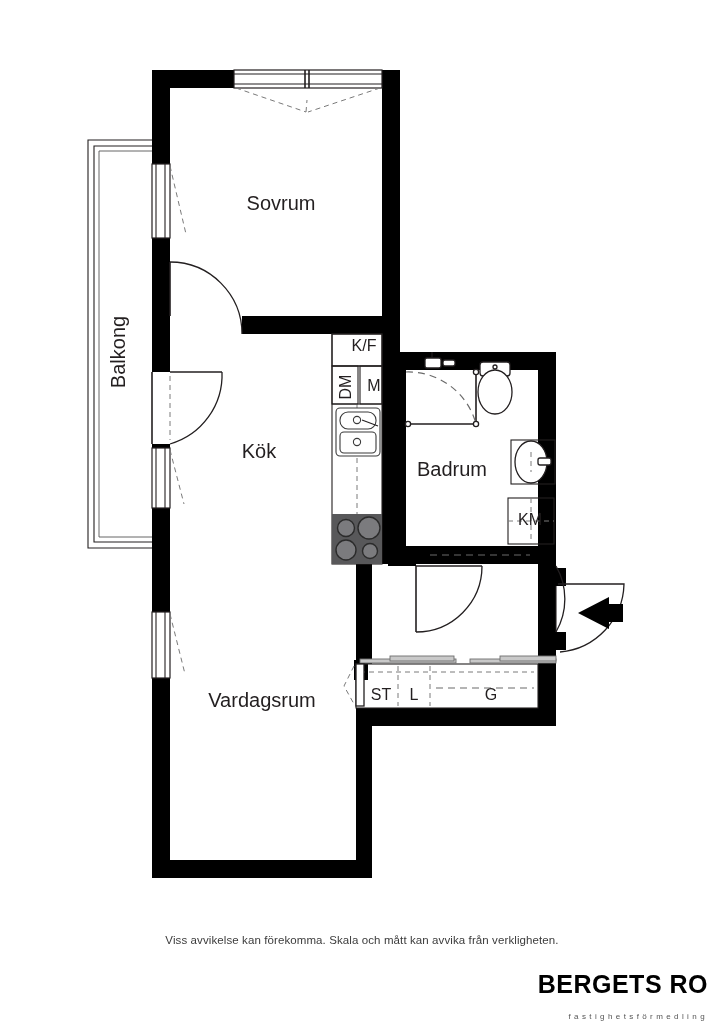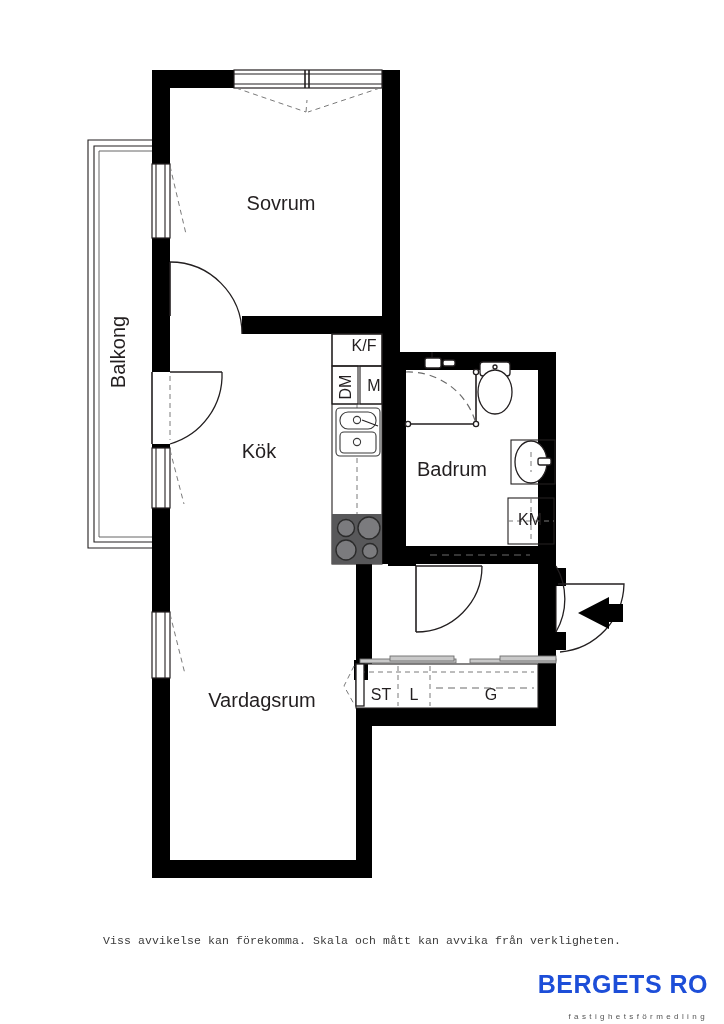--- a/index.html
+++ b/index.html
@@ -52,37 +52,37 @@
   .room-label.vert {
     font-size: 20px;
   }
 
   #disclaimer {
     position: absolute;
     left: 0;
     top: 934px;
     width: 724px;
     text-align: center;
-    font-family: Liberation Mono, monospace;
+    font-family: Liberation Sans, sans-serif;
     font-size: 11.5px;
     color: #3b3b3b;
     letter-spacing: 0.1px;
   }
   #brand {
     position: absolute;
     right: 16px;
     top: 972px;
     text-align: right;
   }
   #brand .brand-name {
     font-family: "Liberation Sans", sans-serif;
     font-size: 25px;
     font-weight: bold;
     letter-spacing: 0.5px;
-    color: #1d4ed8;
+    color: #000000;
     line-height: 1;
   }
   #brand .brand-sub {
     font-family: "Liberation Sans", sans-serif;
     font-size: 8px;
     letter-spacing: 3.4px;
     color: #555555;
     margin-top: 16px;
     line-height: 1;
   }

